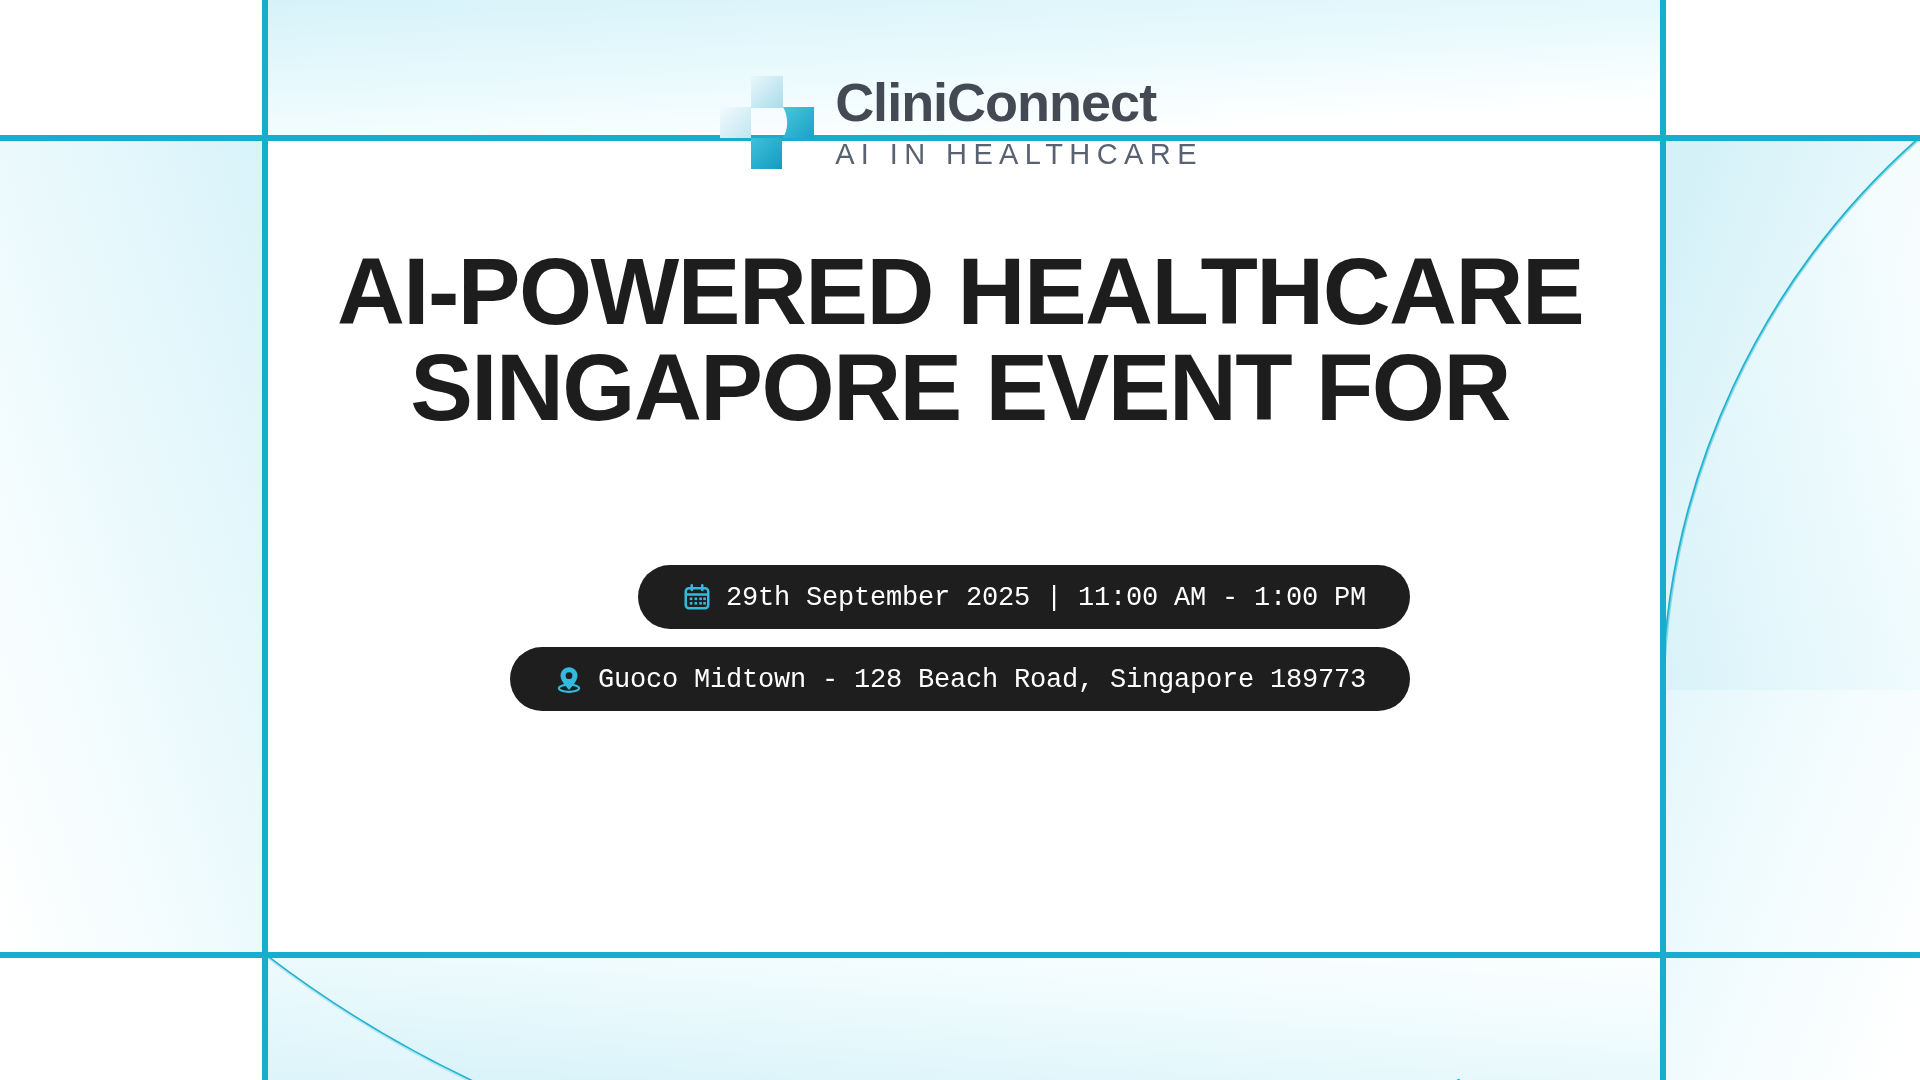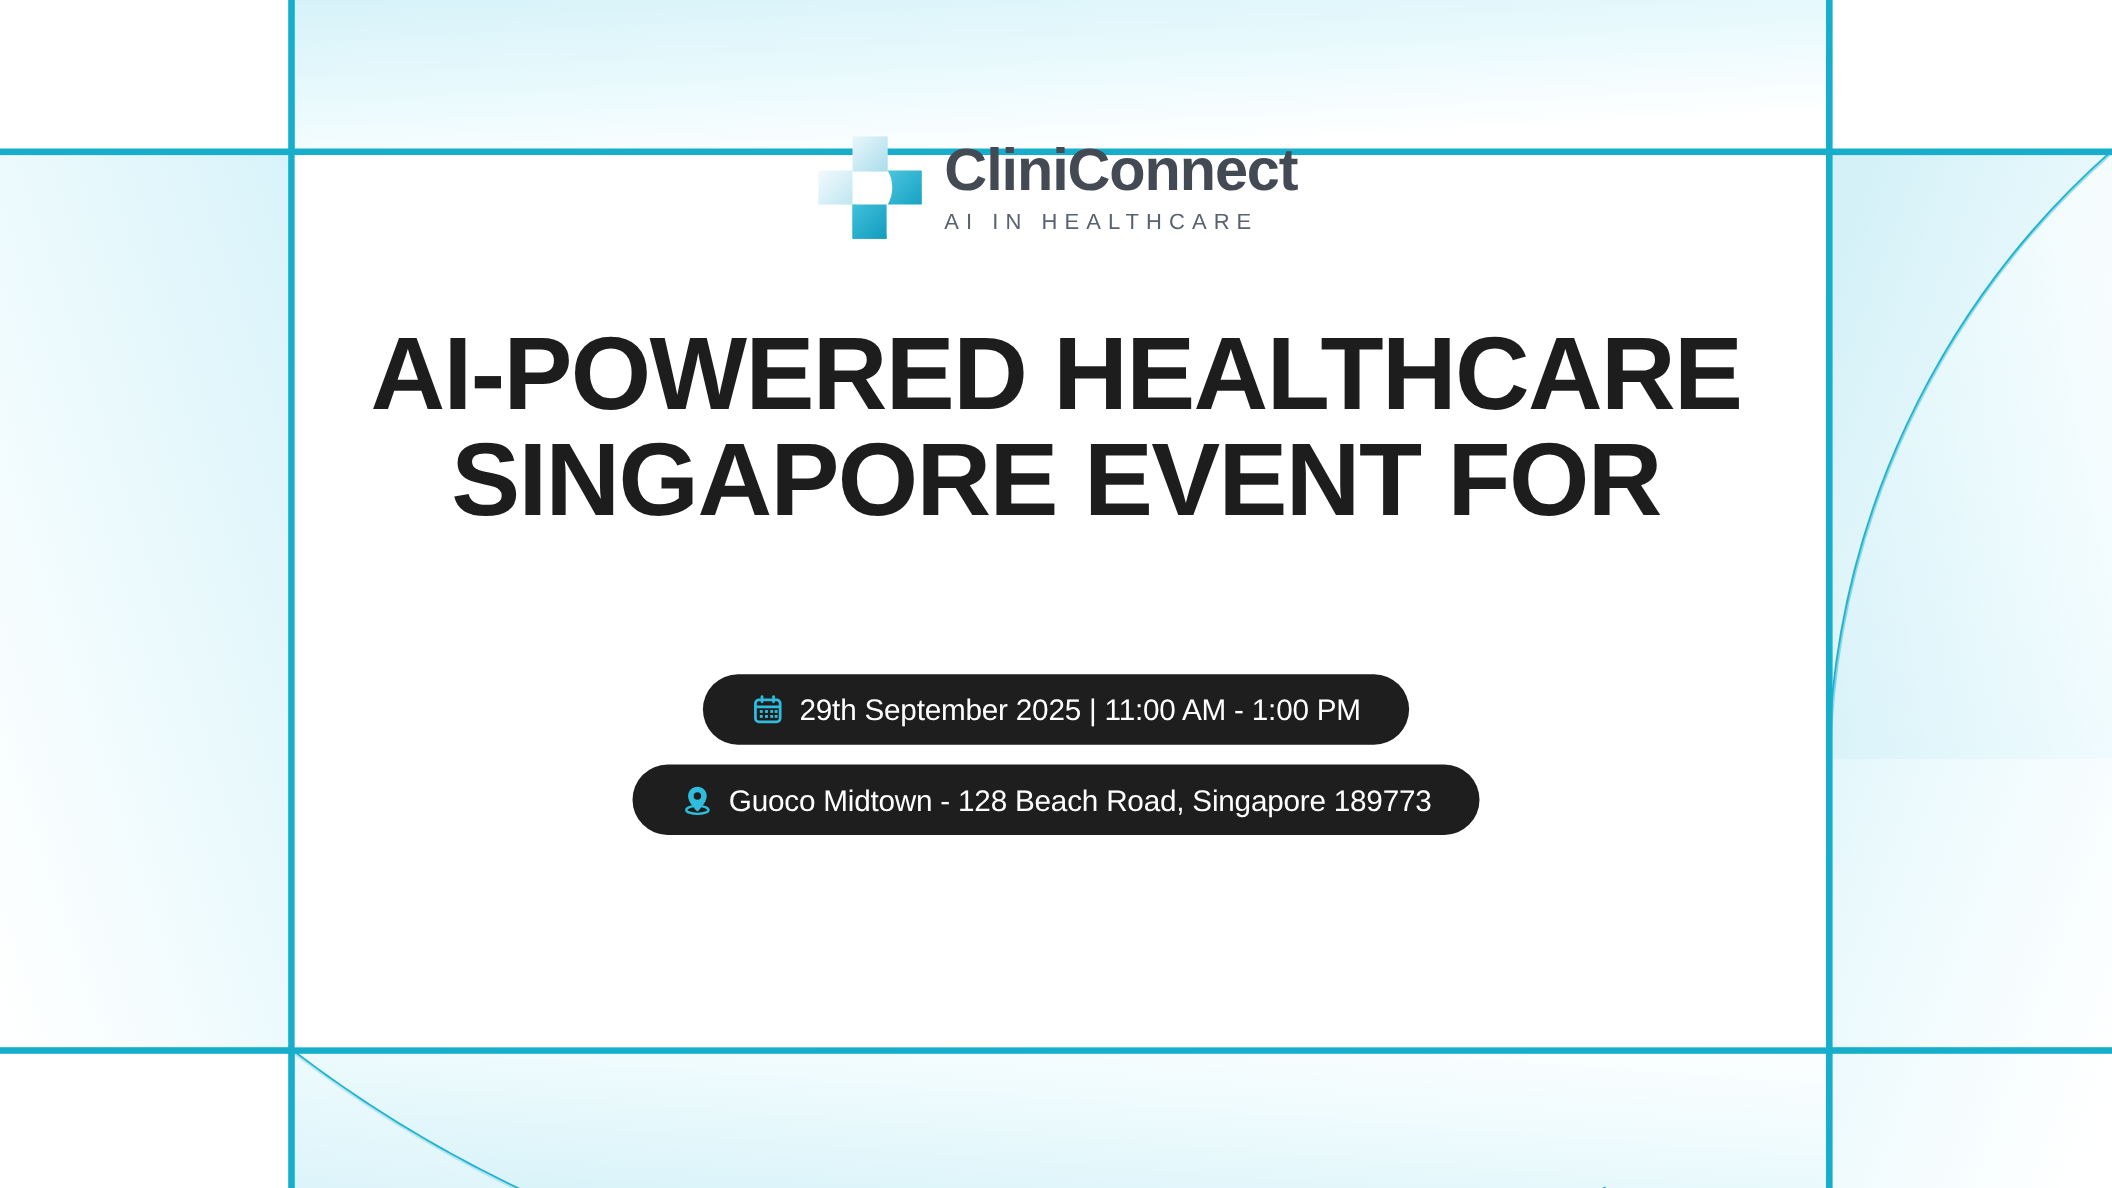--- a/index.html
+++ b/index.html
@@ -36,21 +36,21 @@
     flex-direction: column;
     align-items: center;
     z-index: 5;
   }
 
   
   .logo-lockup {
     display: flex;
     align-items: center;
     gap: 18px;
-    margin-top: 120px;
+    margin-top: 72px;
     justify-content: space-between;
   }
   .logo-mark {
     width: 100px;
     height: 100px;
     display: block;
   }
   .logo-text {
     display: flex;
     flex-direction: column;
@@ -59,21 +59,21 @@
   }
   .logo-word {
     font-size: 54px;
     font-weight: 700;
     color: #434a54;
     letter-spacing: -1px;
     line-height: 1.02;
     white-space: nowrap;
   }
   .logo-tagline {
-    font-size: 20px;
+    font-size: 29px;
     font-weight: 500;
     color: #596270;
     letter-spacing: 6.4px;
     line-height: 1;
     margin-top: 9px;
     white-space: nowrap;
   }
 
   
   .headline {
@@ -99,22 +99,23 @@
   }
   .headline-line.dark {
     color: #1d1d1d;
   }
 
   
   .pill-stack {
     margin-top: 108px;
     display: flex;
     flex-direction: column;
-    align-items: center;
+    align-items: flex-end;
     gap: 18px;
+    font-family: Liberation Mono, monospace;
   }
   .pill {
     display: inline-flex;
     align-items: center;
     gap: 14px;
     background: #1e1e1e;
     border-radius: 999px;
     padding: 17px 44px;
     color: #ffffff;
     font-size: 27px;

